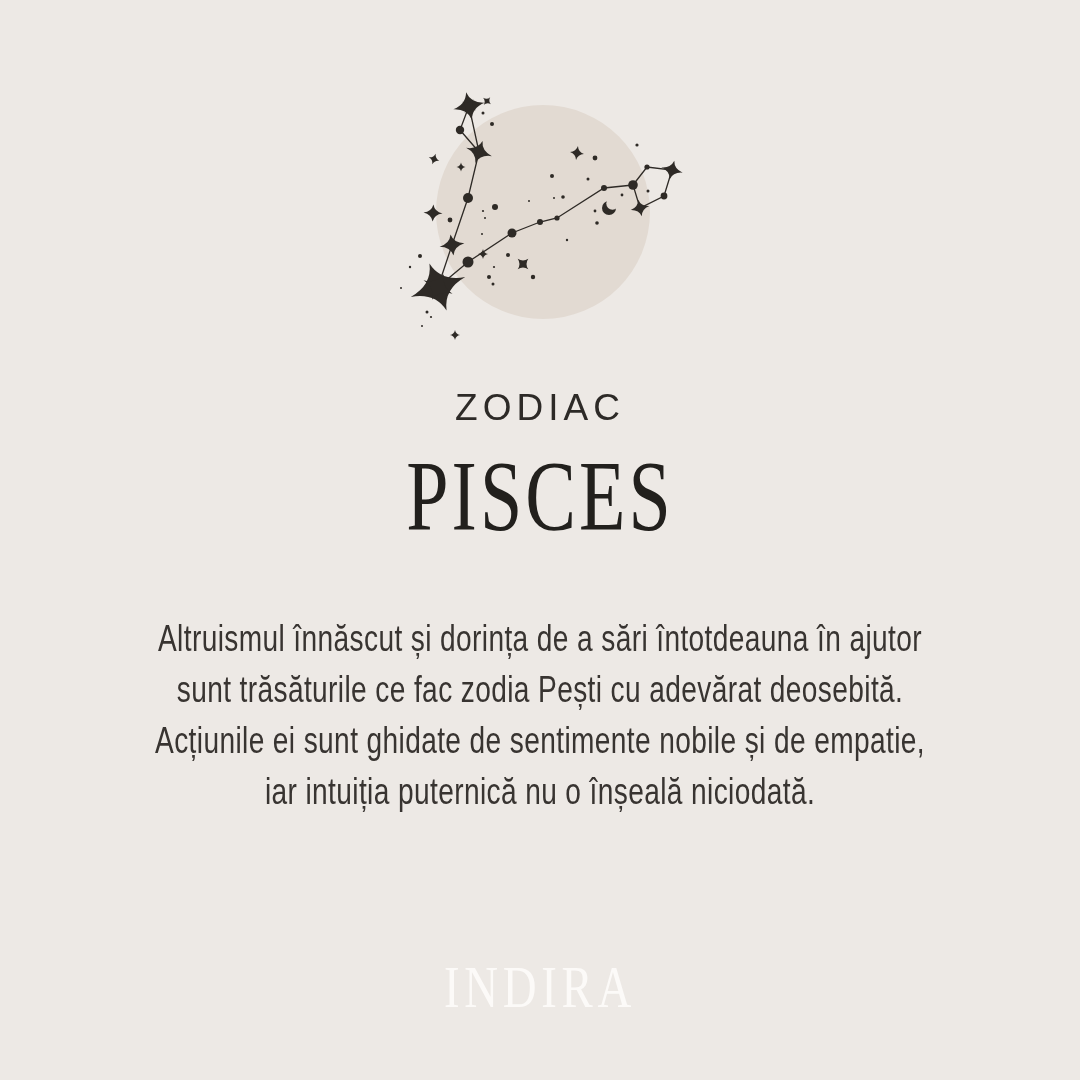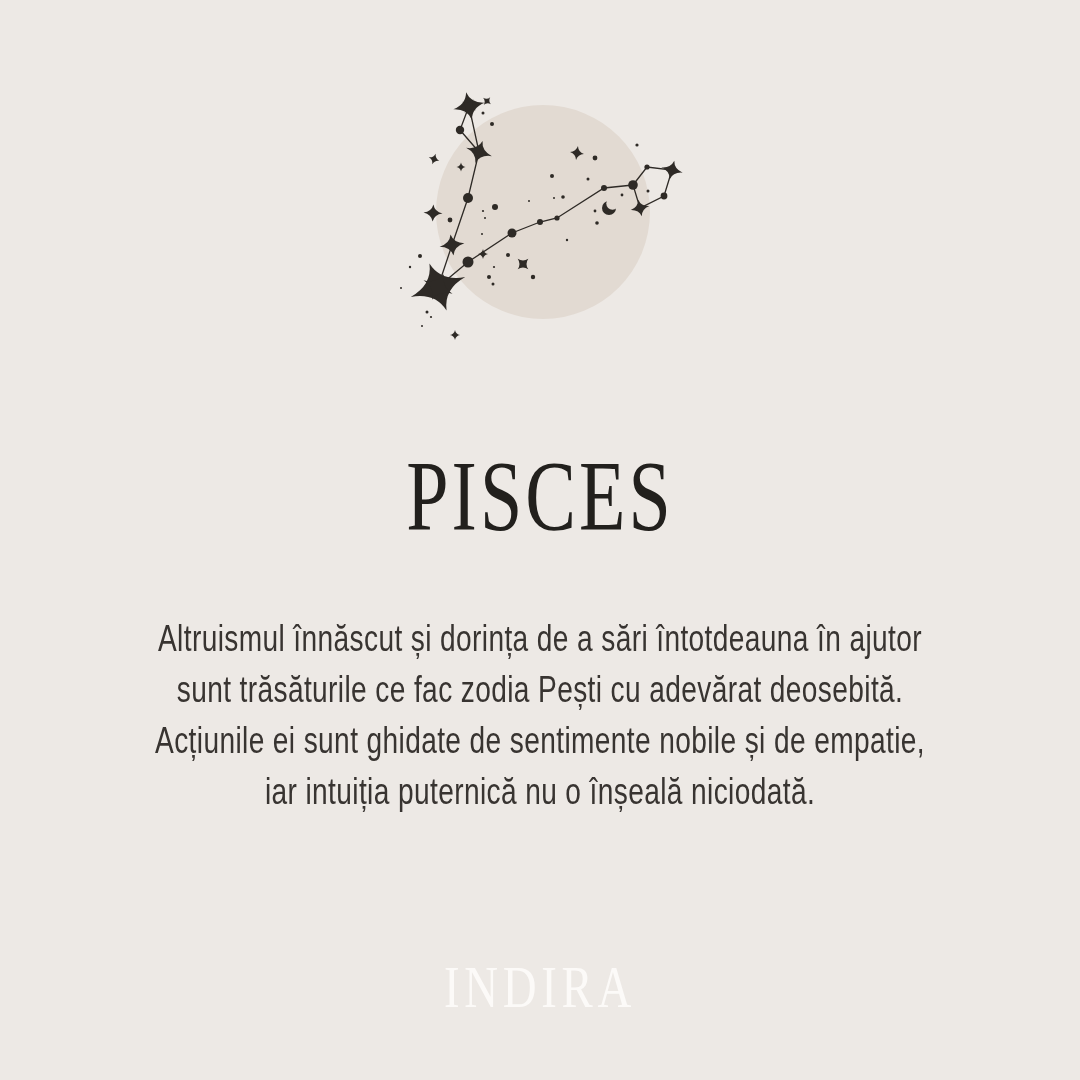--- a/index.html
+++ b/index.html
@@ -159,20 +159,21 @@
       <circle cx="32" cy="241" r="1"></circle>
       <circle cx="11" cy="203" r="1"></circle>
     </g>
 
     <g>
       <circle cx="219" cy="123" r="7" fill="#2E2A26"></circle>
       <circle cx="222.5" cy="118.5" r="6.2" fill="#E2DAD2"></circle>
     </g>
   </svg>
 
+  <div class="kicker">ZODIAC</div>
 
   <div class="title">PISCES</div>
 
   <div class="description">
     <div>Altruismul înnăscut și dorința de a sări întotdeauna în ajutor</div>
     <div>sunt trăsăturile ce fac zodia Pești cu adevărat deosebită.</div>
     <div>Acțiunile ei sunt ghidate de sentimente nobile și de empatie,</div>
     <div>iar intuiția puternică nu o înșeală niciodată.</div>
   </div>
 

